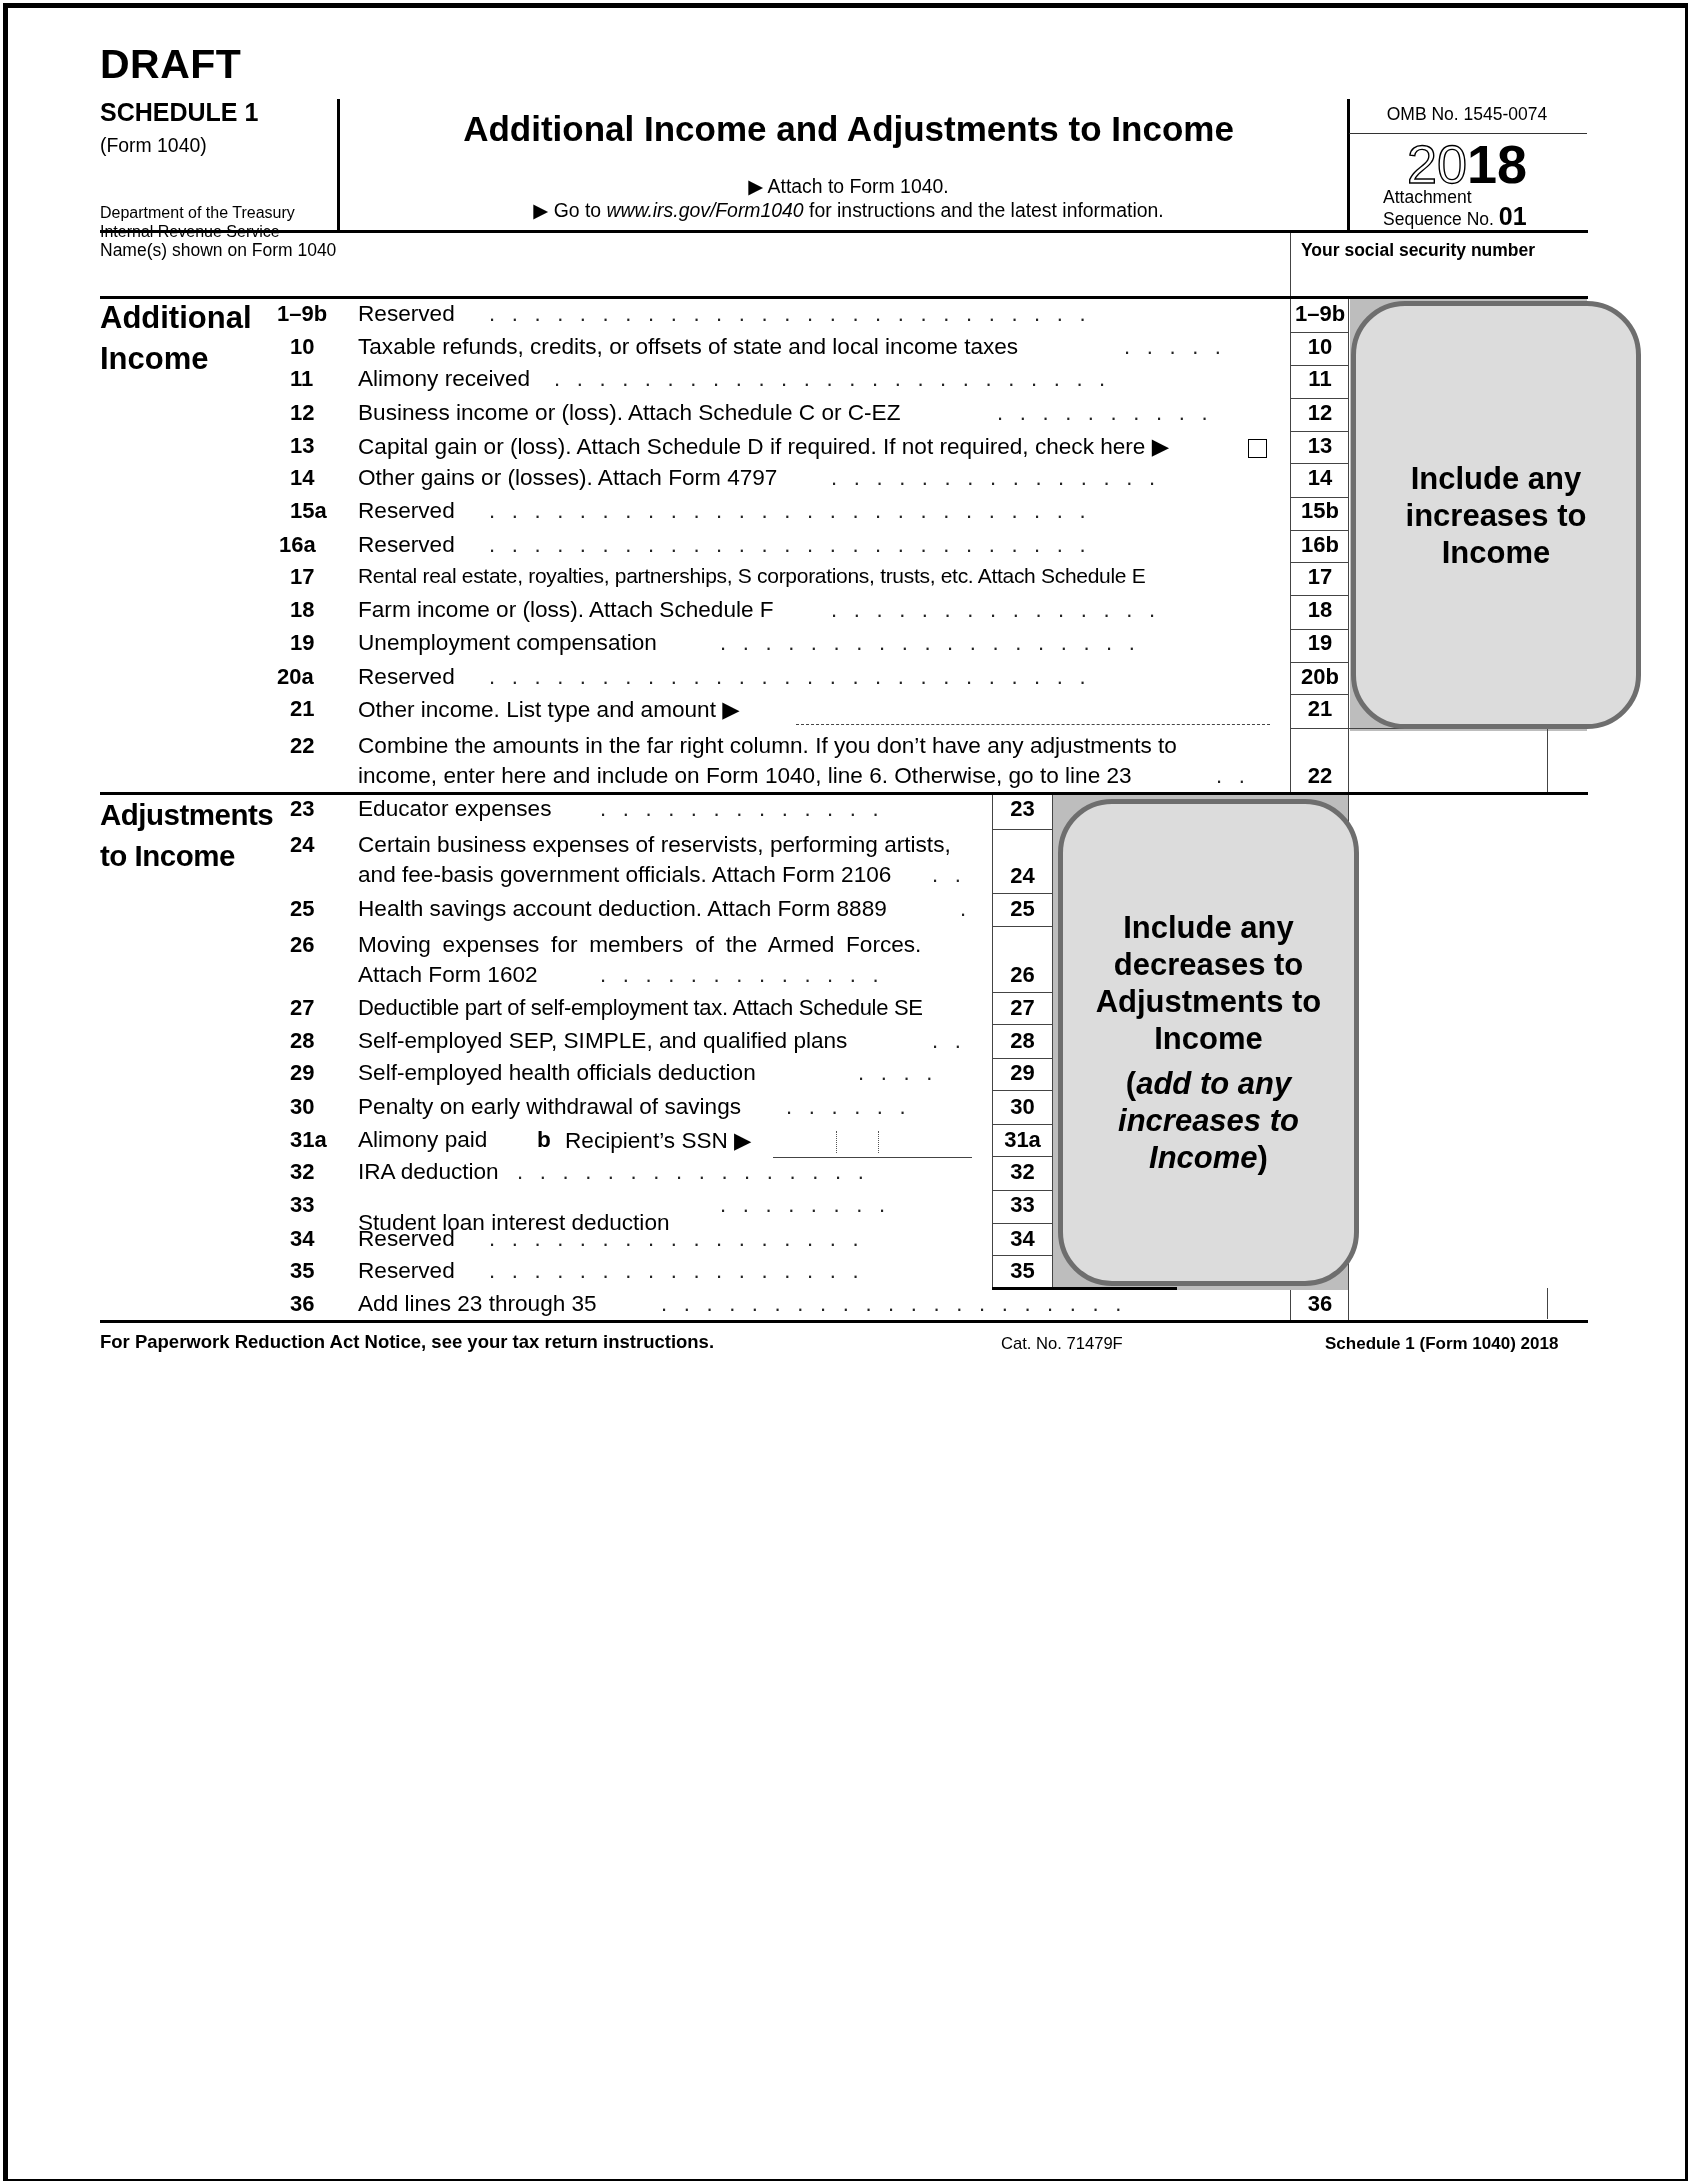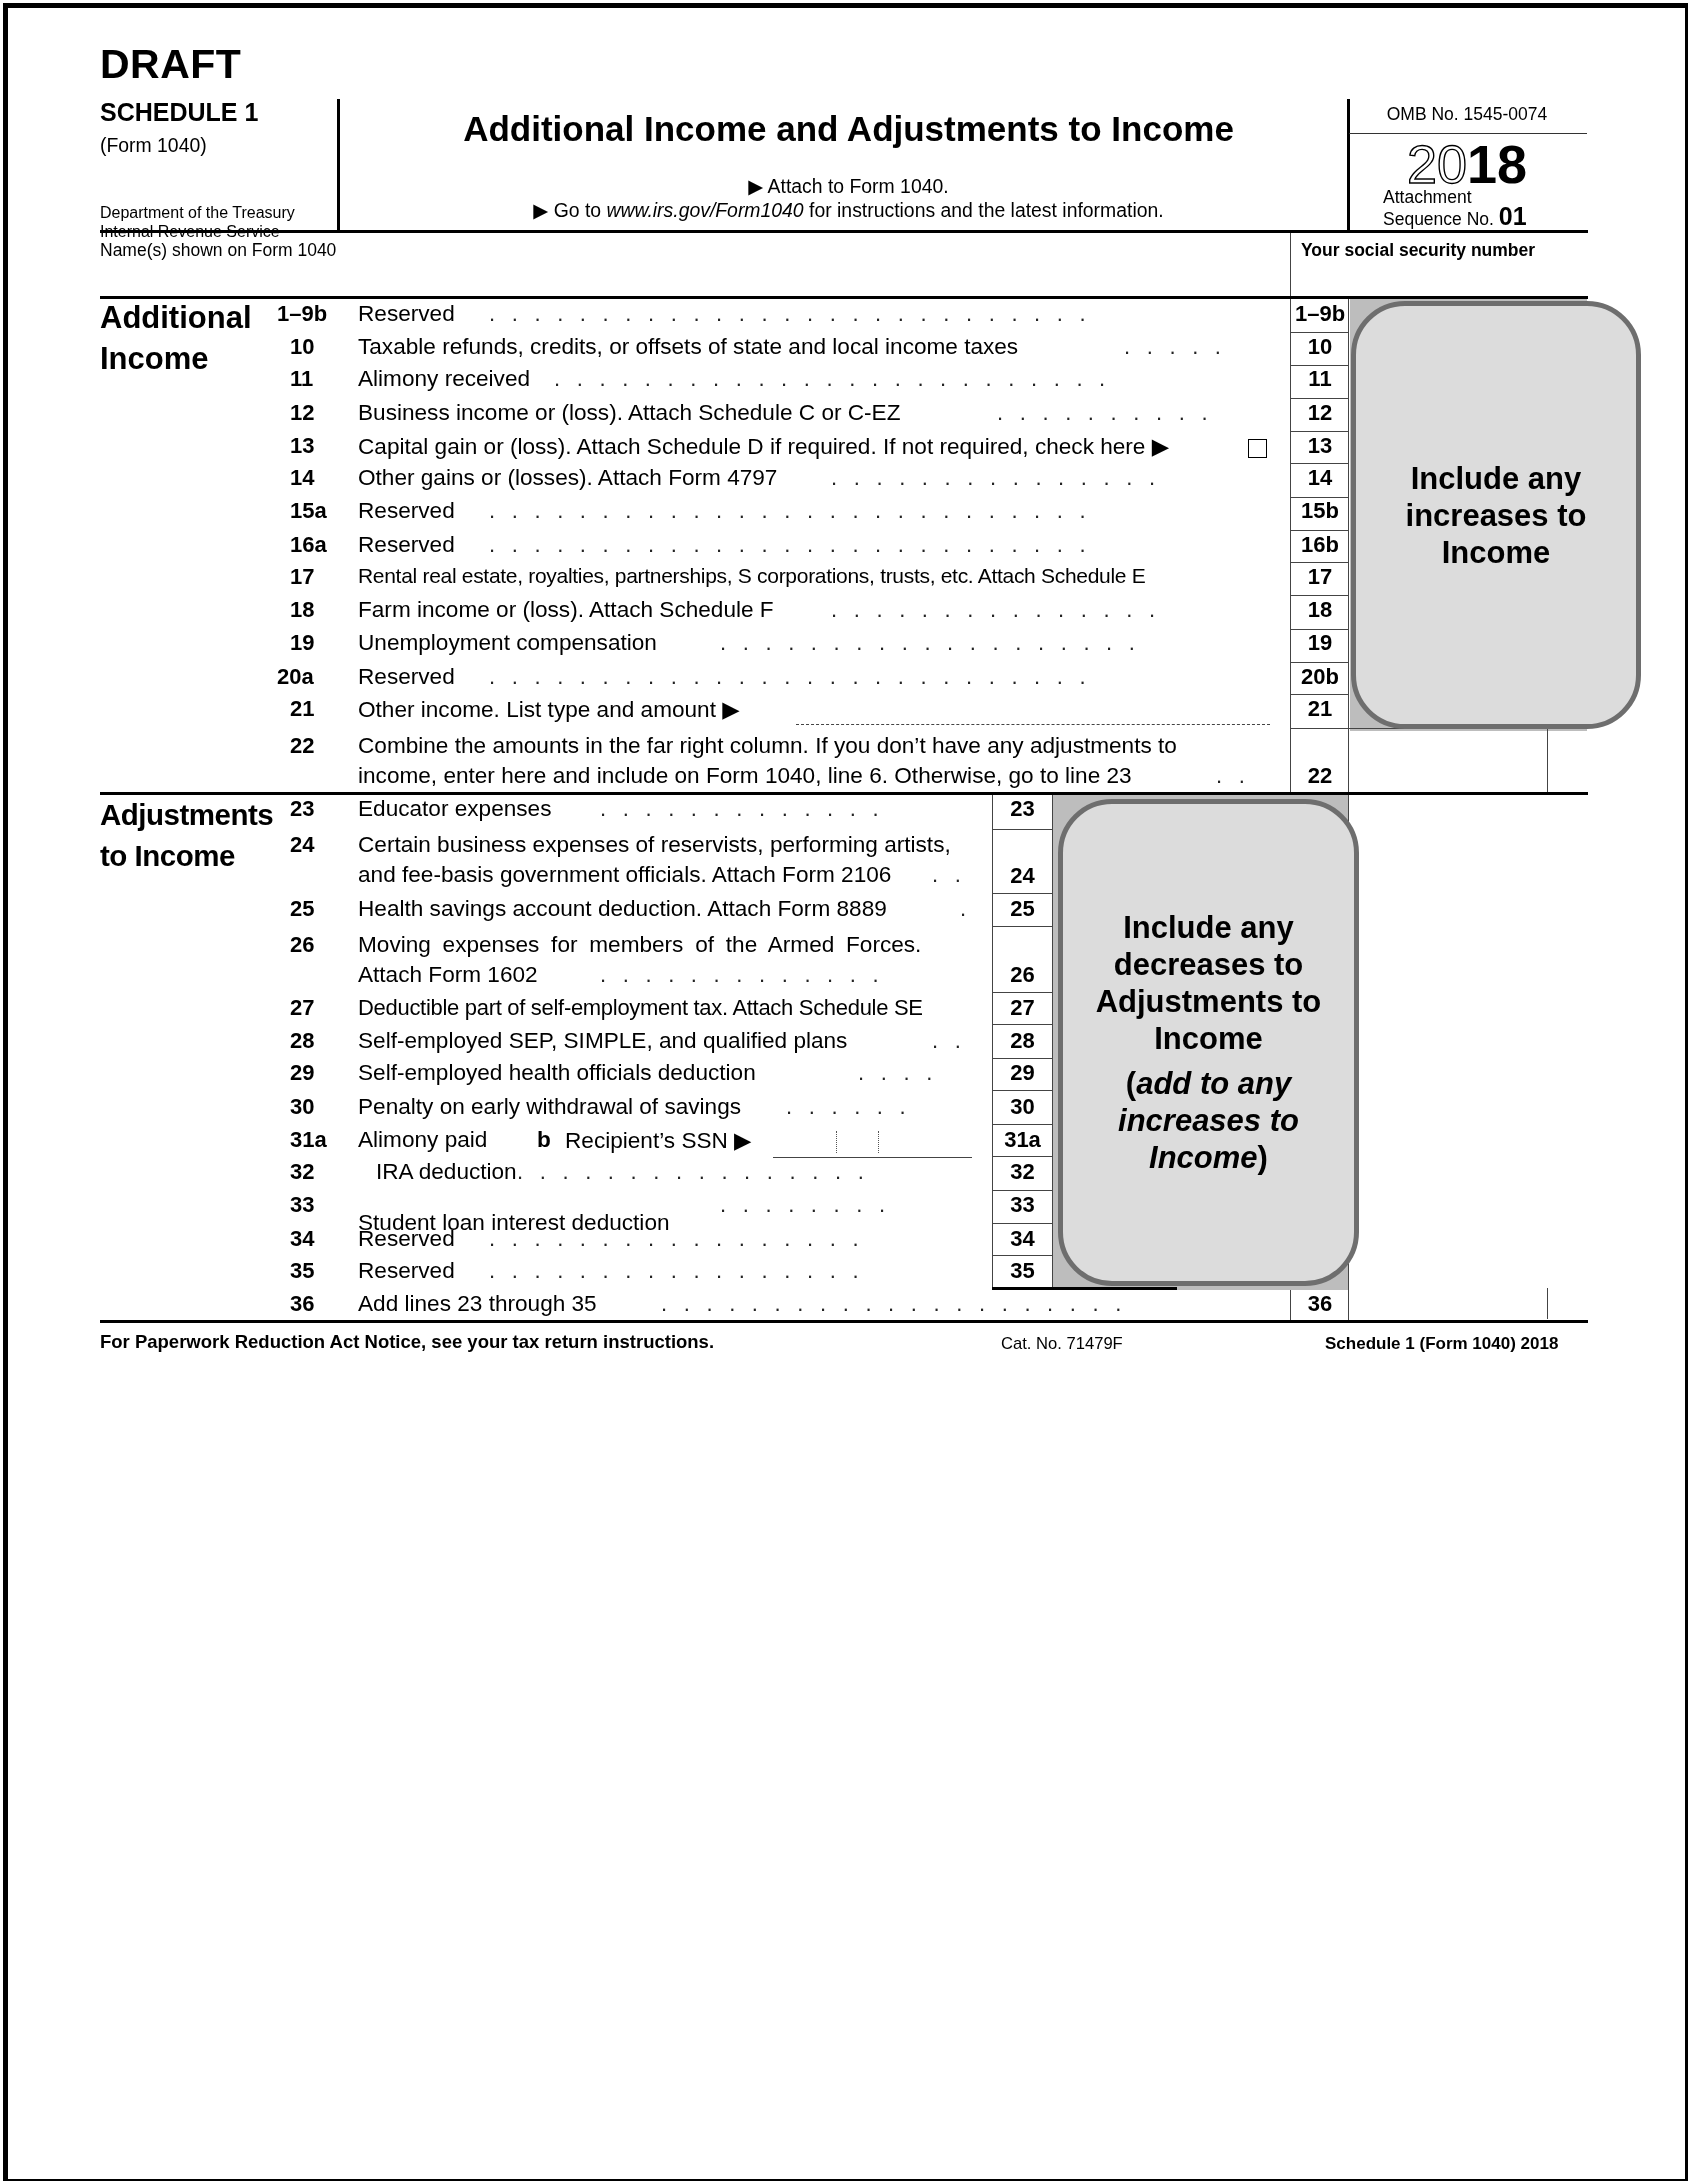--- a/index.html
+++ b/index.html
@@ -127,21 +127,21 @@
     <span class="dots" style="left:831px; width:443px;">...............</span>
     <span class="boxnum" style="left:1292px; width:56px;">14</span>
   </div>
   <div class="row" style="top:498px; left:0; width:1349px;">
     <span class="ln" style="left:290px;">15a</span>
     <span class="desc" style="left:358px;">Reserved</span>
     <span class="dots" style="left:489px; width:784px;">...........................</span>
     <span class="boxnum" style="left:1292px; width:56px;">15b</span>
   </div>
   <div class="row" style="top:532px; left:0; width:1349px;">
-    <span class="ln" style="left:290px;text-align:center;">16a</span>
+    <span class="ln" style="left:279px;text-align:center;">16a</span>
     <span class="desc" style="left:358px;">Reserved</span>
     <span class="dots" style="left:489px; width:784px;">...........................</span>
     <span class="boxnum" style="left:1292px; width:56px;">16b</span>
   </div>
   <div class="row" style="top:564px; left:0; width:1349px;">
     <span class="ln" style="left:290px;">17</span>
     <span class="desc" style="left:358px; font-size:21px; letter-spacing:-0.3px;">Rental real estate, royalties, partnerships, S corporations, trusts, etc. Attach Schedule E</span>
     <span class="boxnum" style="left:1292px; width:56px;">17</span>
   </div>
   <div class="row" style="top:597px; left:0; width:1349px;">
@@ -269,21 +269,21 @@
     <span class="desc" style="left:537px; font-weight:bold;">b</span>
     <span class="desc" style="left:565px;">Recipient’s SSN ▶</span>
     <span class="abs" style="left:773px; top:3.7px; width:199px; height:26px; border-bottom:1.4px solid #444;">
       <span class="abs" style="left:63px; top:0; height:22px; border-left:1.4px dotted #555;"></span>
       <span class="abs" style="left:105px; top:0; height:22px; border-left:1.4px dotted #555;"></span>
     </span>
     <span class="boxnum" style="left:994px; width:57px;">31a</span>
   </div>
   <div class="row" style="top:1159px; left:0; width:992px;">
     <span class="ln" style="left:290px;">32</span>
-    <span class="desc" style="left:376px;">IRA deduction</span>
+    <span class="desc" style="left:358px;">IRA deduction</span>
     <span class="dots" style="left:517px; width:461px;">................</span>
     <span class="boxnum" style="left:994px; width:57px;">32</span>
   </div>
   <div class="row" style="top:1192px; left:0; width:992px;">
     <span class="ln" style="left:290px;">33</span>
     <span class="desc" style="left:358px;margin-top:18px;">Student loan interest deduction</span>
     <span class="dots" style="left:720px; width:258px;">........</span>
     <span class="boxnum" style="left:994px; width:57px;">33</span>
   </div>
   <div class="row" style="top:1226px; left:0; width:992px;">

